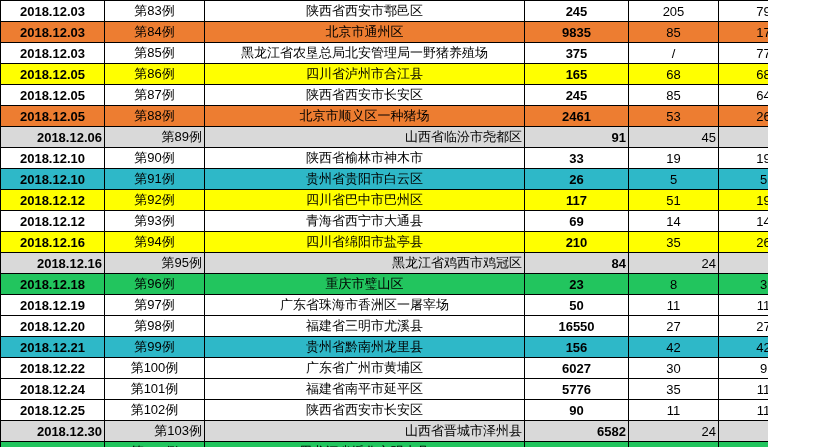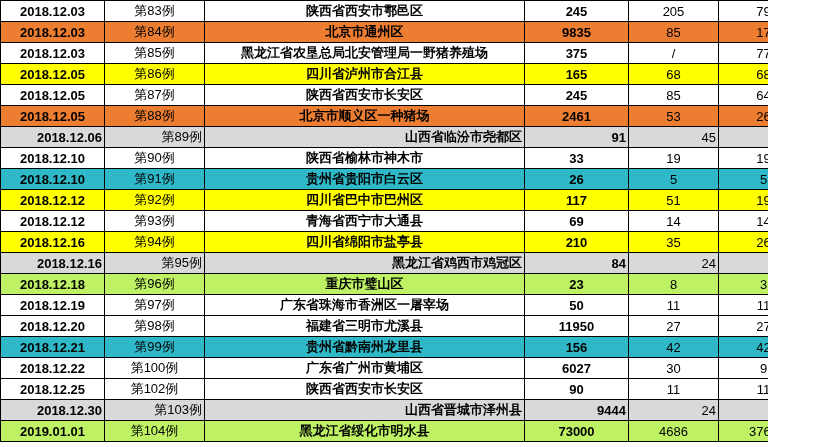--- a/index.html
+++ b/index.html
@@ -28,30 +28,30 @@
     text-align: center;
     vertical-align: middle;
     padding: 0 2px;
     white-space: nowrap;
     overflow: hidden;
     box-sizing: border-box;
     color: #000000;
   }
   td.c-date   { width: 104px; font-weight: bold; }
   td.c-case   { width: 100px; font-weight: normal; }
-  td.c-loc    { width: 320px; font-weight: bold; }
+  td.c-loc    { width: 320px; }
   td.c-n1     { width: 104px; font-weight: bold; }
   td.c-n2     { width: 90px; margin-top: 12px; }
   td.c-n3     { width: 90px; }
   td.c-tail   { width: 12px; border-top: none; border-bottom: none; border-right: none; }
 
   
   tr.t-white  td { background: #ffffff; }
   tr.t-orange td { background: #ed7d31; }
-  tr.t-pink   td { background: #bef264; }
+  tr.t-pink   td { background: #22c55e; }
   tr.t-yellow td { background: #ffff00; }
   tr.t-gray   td { background: #d9d9d9; text-align: right; }
   tr.t-cyan   td { background: #2eb8c8; }
   tr.t-orange td.c-tail,
   tr.t-pink   td.c-tail,
   tr.t-yellow td.c-tail,
   tr.t-gray   td.c-tail,
   tr.t-cyan   td.c-tail,
   tr.t-white  td.c-tail { background: #ffffff; border-left: 1px solid #000; }
   tr.t-pink td.c-tail { background:#fbeff0; }
@@ -194,21 +194,21 @@
           <td class="c-loc">广东省珠海市香洲区一屠宰场</td>
           <td class="c-n1">50</td>
           <td class="c-n2">11</td>
           <td class="c-n3">11</td>
           <td class="c-tail"></td>
         </tr>
         <tr class="t-white">
           <td class="c-date">2018.12.20</td>
           <td class="c-case">第98例</td>
           <td class="c-loc">福建省三明市尤溪县</td>
-          <td class="c-n1">11950</td>
+          <td class="c-n1">16550</td>
           <td class="c-n2">27</td>
           <td class="c-n3">27</td>
           <td class="c-tail"></td>
         </tr>
         <tr class="t-cyan">
           <td class="c-date">2018.12.21</td>
           <td class="c-case">第99例</td>
           <td class="c-loc">贵州省黔南州龙里县</td>
           <td class="c-n1">156</td>
           <td class="c-n2">42</td>
@@ -218,33 +218,42 @@
         <tr class="t-white">
           <td class="c-date">2018.12.22</td>
           <td class="c-case">第100例</td>
           <td class="c-loc">广东省广州市黄埔区</td>
           <td class="c-n1">6027</td>
           <td class="c-n2">30</td>
           <td class="c-n3">9</td>
           <td class="c-tail"></td>
         </tr>
         <tr class="t-white">
+          <td class="c-date">2018.12.24</td>
+          <td class="c-case">第101例</td>
+          <td class="c-loc">福建省南平市延平区</td>
+          <td class="c-n1">5776</td>
+          <td class="c-n2">35</td>
+          <td class="c-n3">11</td>
+          <td class="c-tail"></td>
+        </tr>
+        <tr class="t-white">
           <td class="c-date">2018.12.25</td>
           <td class="c-case">第102例</td>
           <td class="c-loc">陕西省西安市长安区</td>
           <td class="c-n1">90</td>
           <td class="c-n2">11</td>
           <td class="c-n3">11</td>
           <td class="c-tail"></td>
         </tr>
         <tr class="t-gray">
           <td class="c-date">2018.12.30</td>
           <td class="c-case">第103例</td>
           <td class="c-loc">山西省晋城市泽州县</td>
-          <td class="c-n1">9444</td>
+          <td class="c-n1">6582</td>
           <td class="c-n2">24</td>
           <td class="c-n3">17</td>
           <td class="c-tail"></td>
         </tr>
         <tr class="t-pink">
           <td class="c-date">2019.01.01</td>
           <td class="c-case">第104例</td>
           <td class="c-loc">黑龙江省绥化市明水县</td>
           <td class="c-n1">73000</td>
           <td class="c-n2">4686</td>

